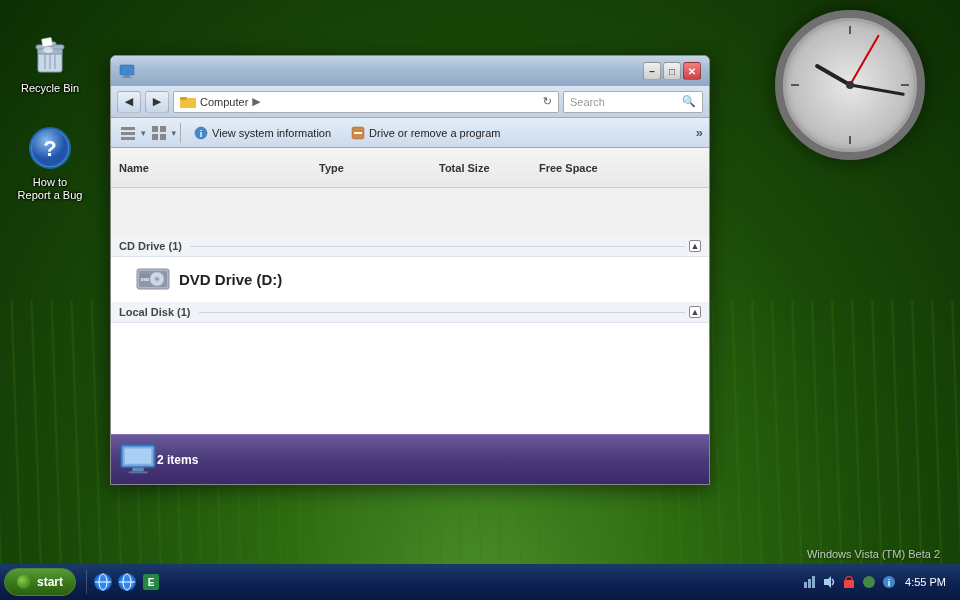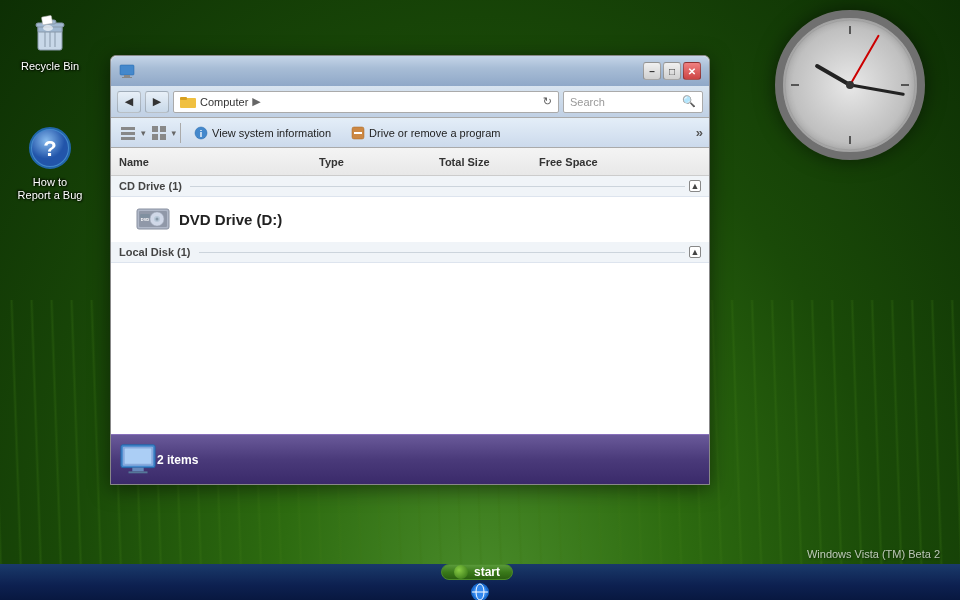--- a/index.html
+++ b/index.html
@@ -57,21 +57,21 @@
     }
     .desktop-icon .icon-label {
       color: white;
       font-size: 11px;
       text-shadow: 1px 1px 2px black, -1px -1px 2px black;
       line-height: 1.2;
     }
 
     
     .recycle-bin {
-      top: 4px;
+      top: 26px;
       left: 10px;
     }
 
     
     .how-to-icon {
       top: 120px;
       left: 10px;
     }
 
     
@@ -278,21 +278,21 @@
       background: transparent;
       cursor: pointer;
       display: flex;
       align-items: center;
       justify-content: center;
       font-size: 10px;
     }
 
     
     .col-headers {
-      height: 28px;
+      height: 40px;
       background: linear-gradient(to bottom, #f4f4f4, #e8e8e8);
       display: flex;
       align-items: center;
       border-bottom: 1px solid #ccc;
       padding: 0 8px;
     }
     .col-header {
       font-size: 11px;
       font-weight: bold;
       color: #333;
@@ -302,20 +302,21 @@
     .col-type { width: 120px; }
     .col-size { width: 100px; }
     .col-free { width: 100px; }
 
     
     .file-list {
       flex: 1;
       background: white;
       overflow-y: auto;
       padding-bottom: 20px;
+      margin-top: 48px;
     }
 
     
     .group-header {
       display: flex;
       align-items: center;
       padding: 4px 8px;
       background: #f0f4f8;
       border-bottom: 1px solid #dde4ee;
       color: #444;
@@ -396,21 +397,20 @@
       position: absolute;
       bottom: 0;
       left: 0;
       right: 0;
       height: 36px;
       background: linear-gradient(to bottom, #1a3a6a 0%, #0d2050 60%, #081840 100%);
       display: flex;
       align-items: center;
       padding: 0 4px;
       z-index: 100;
-      flex-direction: column;
     }
     .start-btn {
       height: 28px;
       padding: 0 12px;
       background: linear-gradient(to bottom, #5a9a3a 0%, #3a7a1a 50%, #2a6010 100%);
       border-radius: 14px;
       border: 1px solid #4a8a2a;
       color: white;
       font-size: 12px;
       font-weight: bold;

